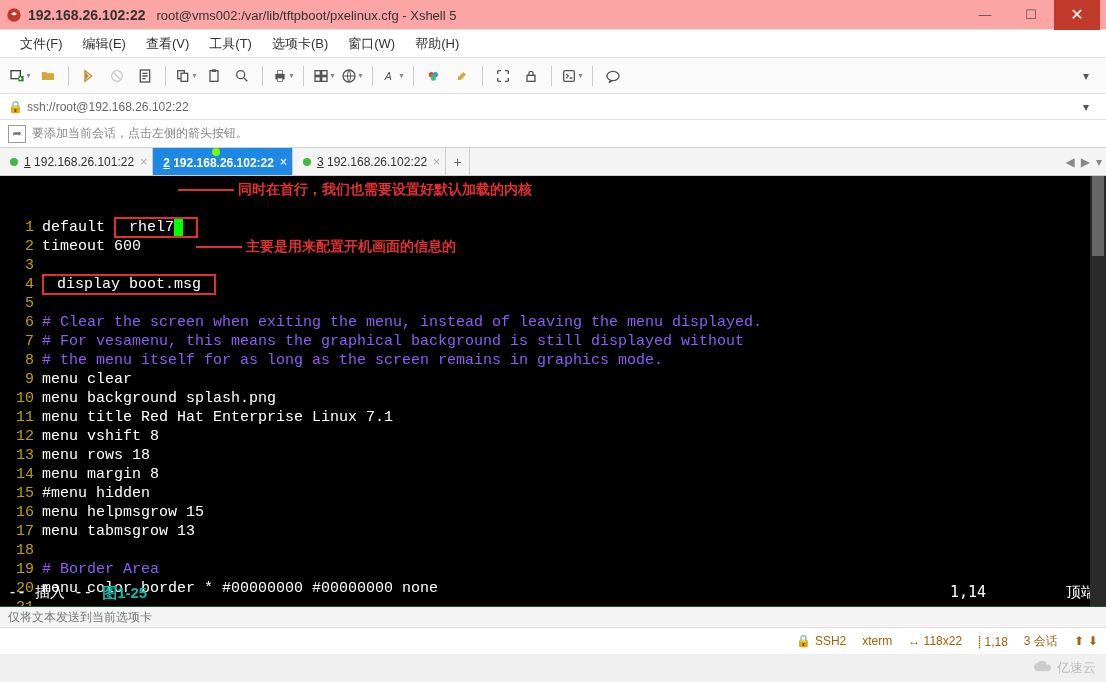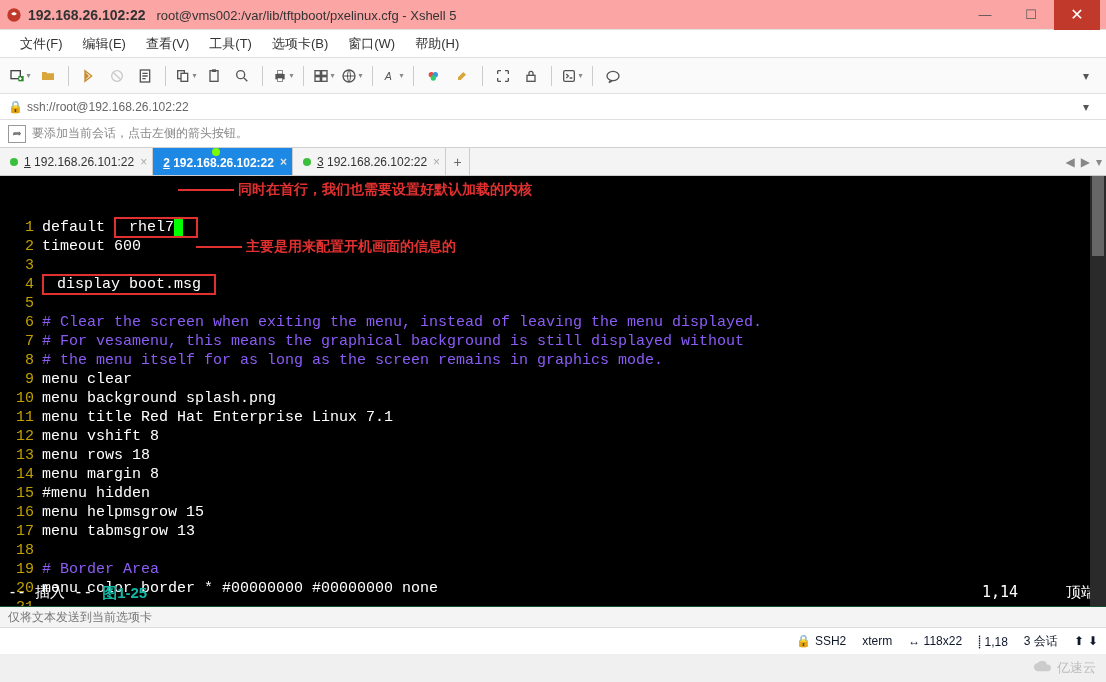--- a/index.html
+++ b/index.html
@@ -178,21 +178,21 @@
   left:0;
   right:0;
   display:flex;
   font-family: Consolas, monospace;
   font-size:15px;
   color:#fff;
   padding: 0 10px 0 0;
 }
 .term-status .left{ padding-left:8px; }
 .term-status .figlabel{ color:#14b8a6; font-weight:bold; font-family:"Microsoft YaHei",sans-serif; margin-left:10px; }
-.term-status .right{ margin-left:auto; display:flex; gap:48px;text-align:center; }
+.term-status .right{ margin-left:auto; display:flex; gap:80px;text-align:center; }
 .scrollbar{
   position:absolute;
   right:0; top:0;
   width:16px;
   height:100%;
   background:#2a2a2a;
 }
 .scroll-thumb{
   position:absolute;
   top:0; left:2px;
@@ -208,21 +208,21 @@
   padding:0 8px;
   color:#777;
   font-size:12px;
 }
 .status-bar {
   height: 26px;
   background:#fff;
   display:flex;
   align-items:center;
   padding:0 8px;
-  color:#0f172a;
+  color:#a16207;
   gap: 16px;
   font-size:12px;
 }
 .status-bar .spacer{ flex:1; }
 .watermark{
   position:absolute;
   right:10px; bottom:5px;
   color:#bbb;
   display:flex;
   align-items:center;

